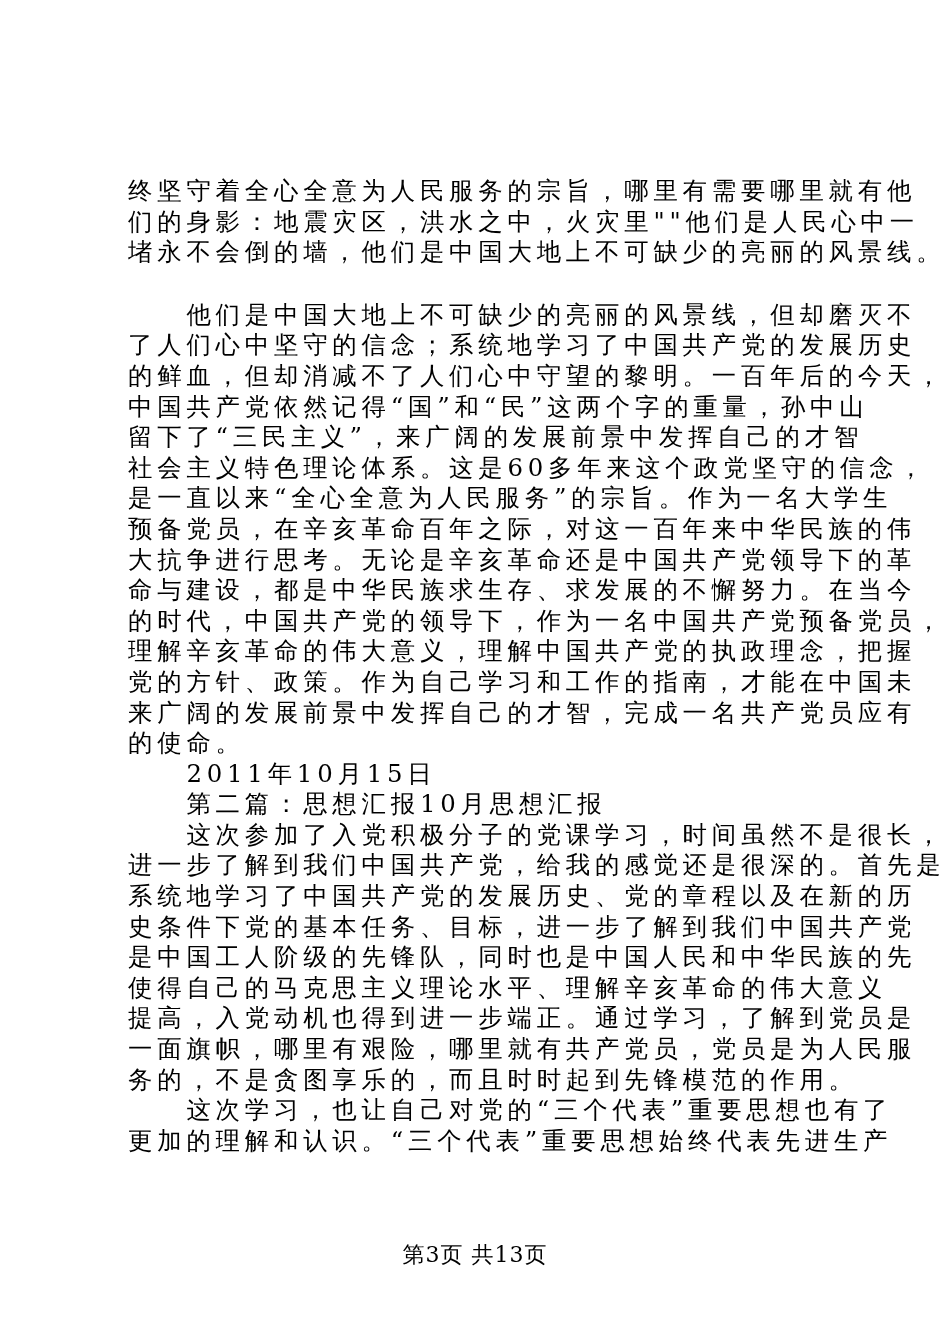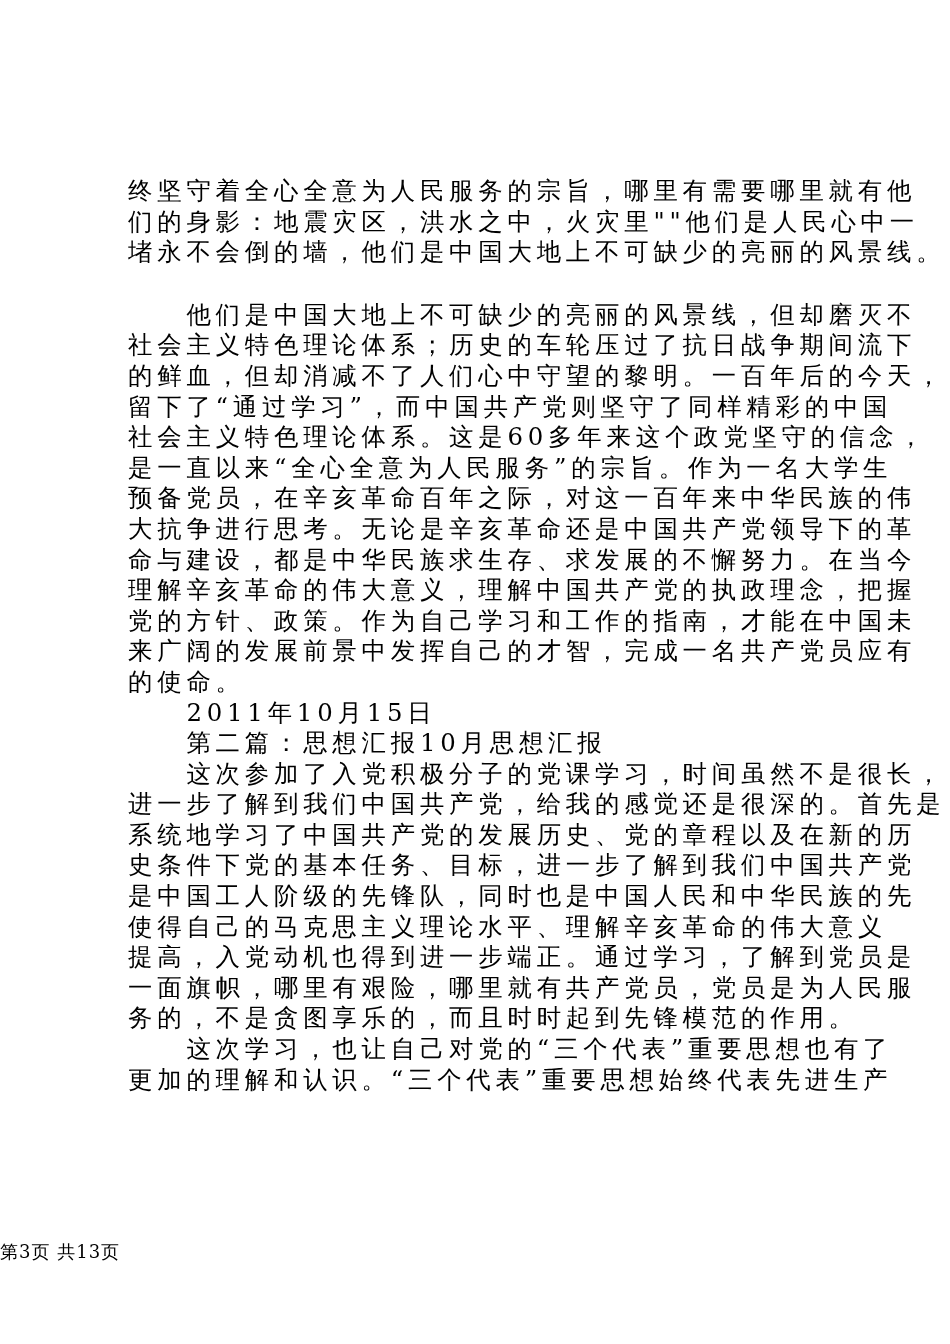--- a/index.html
+++ b/index.html
@@ -31,45 +31,48 @@
     display: block;
     white-space: nowrap;
     height: 30.6px;
   }
   .gap { height: 32px; }
   .footer {
     position: absolute;
     top: 1240px;
     left: 0;
     width: 950px;
-    font-size: 18px;
+    text-align: center;
+    font-size: 22px;
     letter-spacing: 1px;
   }
 </style>
 </head>
 <body>
 
 <div class="page">
   <div class="body-text" id="body-text">
       <div>
         <span class="line">终坚守着全心全意为人民服务的宗旨，哪里有需要哪里就有他</span>
         <span class="line">们的身影：地震灾区，洪水之中，火灾里""他们是人民心中一</span>
         <span class="line">堵永不会倒的墙，他们是中国大地上不可缺少的亮丽的风景线。</span>
       </div>
       <div class="gap"></div>
       <div>
         <span class="line">　　他们是中国大地上不可缺少的亮丽的风景线，但却磨灭不</span>
-        <span class="line">社会主义特色理论体系；历史的车轮压过了抗日战争期间流下</span>
+        <span class="line">了人们心中坚守的信念；系统地学习了中国共产党的发展历史</span>
         <span class="line">的鲜血，但却消减不了人们心中守望的黎明。一百年后的今天，</span>
-        <span class="line">留下了“通过学习”，而中国共产党则坚守了同样精彩的中国</span>
+        <span class="line">中国共产党依然记得“国”和“民”这两个字的重量，孙中山</span>
+        <span class="line">留下了“三民主义”，来广阔的发展前景中发挥自己的才智</span>
         <span class="line">社会主义特色理论体系。这是60多年来这个政党坚守的信念，</span>
         <span class="line">是一直以来“全心全意为人民服务”的宗旨。作为一名大学生</span>
         <span class="line">预备党员，在辛亥革命百年之际，对这一百年来中华民族的伟</span>
         <span class="line">大抗争进行思考。无论是辛亥革命还是中国共产党领导下的革</span>
         <span class="line">命与建设，都是中华民族求生存、求发展的不懈努力。在当今</span>
+        <span class="line">的时代，中国共产党的领导下，作为一名中国共产党预备党员，</span>
         <span class="line">理解辛亥革命的伟大意义，理解中国共产党的执政理念，把握</span>
         <span class="line">党的方针、政策。作为自己学习和工作的指南，才能在中国未</span>
         <span class="line">来广阔的发展前景中发挥自己的才智，完成一名共产党员应有</span>
         <span class="line">的使命。</span>
       </div>
       <div>
         <span class="line">　　2011年10月15日</span>
       </div>
       <div>
         <span class="line">　　第二篇：思想汇报10月思想汇报</span>

